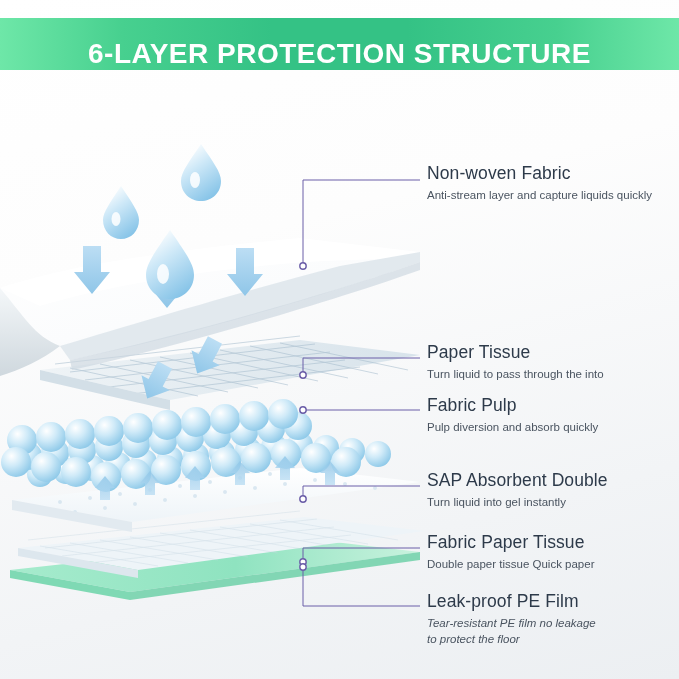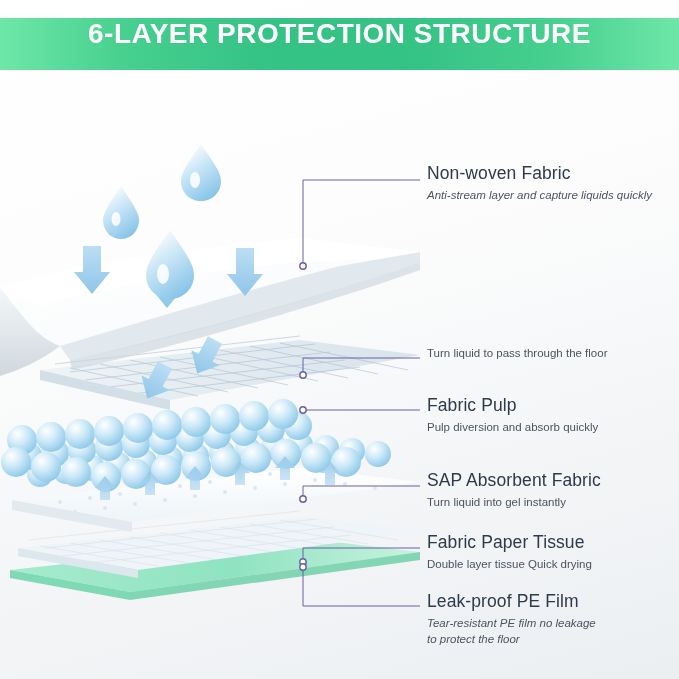--- a/index.html
+++ b/index.html
@@ -14,21 +14,21 @@
     width: 679px; height: 679px;
     background: linear-gradient(165deg, #ffffff 0%, #fdfdfd 35%, #f2f4f6 75%, #eceff2 100%);
   }
 
   
   .banner {
     position: absolute;
     left: 0; top: 18px;
     width: 679px; height: 52px;
     background: linear-gradient(90deg, #6ee7a8 0%, #47d08f 18%, #34c285 40%, #34c285 60%, #47d08f 82%, #6ee7a8 100%);
-    display: flex; align-items: flex-start; justify-content: center;
+    display: flex; align-items: flex-end; justify-content: center;
   }
   .banner-title {
     color: #ffffff;
     font-size: 28px;
     font-weight: bold;
     letter-spacing: 0.5px;
     text-transform: uppercase;
     font-family: "Liberation Sans", sans-serif;
     white-space: nowrap;
   }
@@ -49,21 +49,21 @@
     font-family: "Liberation Sans", sans-serif;
   }
   .callout .c-sub {
     font-size: 11.5px;
     color: #4a5460;
     margin-top: 4px;
     line-height: 1.35;
     max-width: 250px;
     font-family: "Liberation Sans", sans-serif;
   }
-  .callout .c-sub.wide { max-width: 260px; font-style: italic; }
+  .callout .c-sub.wide { max-width: 260px; }
 
   
   svg.leaders { position: absolute; left: 0; top: 0; width: 679px; height: 609px; pointer-events: none; }
 </style>
 </head>
 <body>
 
 <div id="page">
 
   <div class="banner">
@@ -325,36 +325,37 @@
         <circle cx="303" cy="497" r="3.2"></circle>
       </g>
     </svg>
 
     <div class="callout" style="left:427px; top:93px;">
       <div class="c-title">Non-woven Fabric</div>
       <div class="c-sub wide">Anti-stream layer and capture liquids quickly</div>
     </div>
 
     <div class="callout" style="left:427px; top:272px;">
-      <div class="c-sub">Turn liquid to pass through the floor</div>
+      <div class="c-title">Paper Tissue</div>
+      <div class="c-sub">Turn liquid to pass through the into</div>
     </div>
 
     <div class="callout" style="left:427px; top:325px;">
       <div class="c-title">Fabric Pulp</div>
       <div class="c-sub">Pulp diversion and absorb quickly</div>
     </div>
 
     <div class="callout" style="left:427px; top:400px;">
-      <div class="c-title">SAP Absorbent Fabric</div>
+      <div class="c-title">SAP Absorbent Double</div>
       <div class="c-sub">Turn liquid into gel instantly</div>
     </div>
 
     <div class="callout" style="left:427px; top:462px;">
       <div class="c-title">Fabric Paper Tissue</div>
-      <div class="c-sub">Double layer tissue Quick drying</div>
+      <div class="c-sub">Double paper tissue Quick paper</div>
     </div>
 
     <div class="callout" style="left:427px; top:521px;">
       <div class="c-title">Leak-proof PE Film</div>
       <div class="c-sub" style="white-space: pre-line; font-style: italic;">Tear-resistant PE film no leakage
 to protect the floor</div>
     </div>
 
   </div>
 </div>

